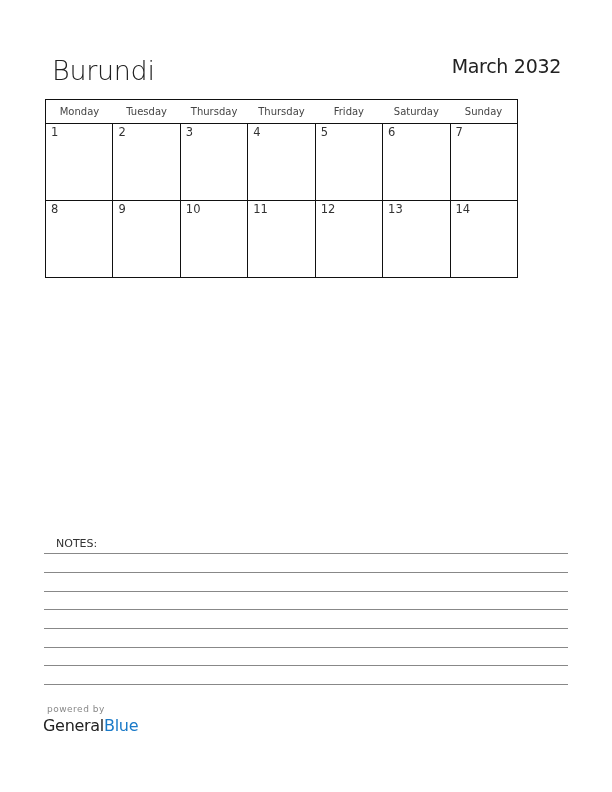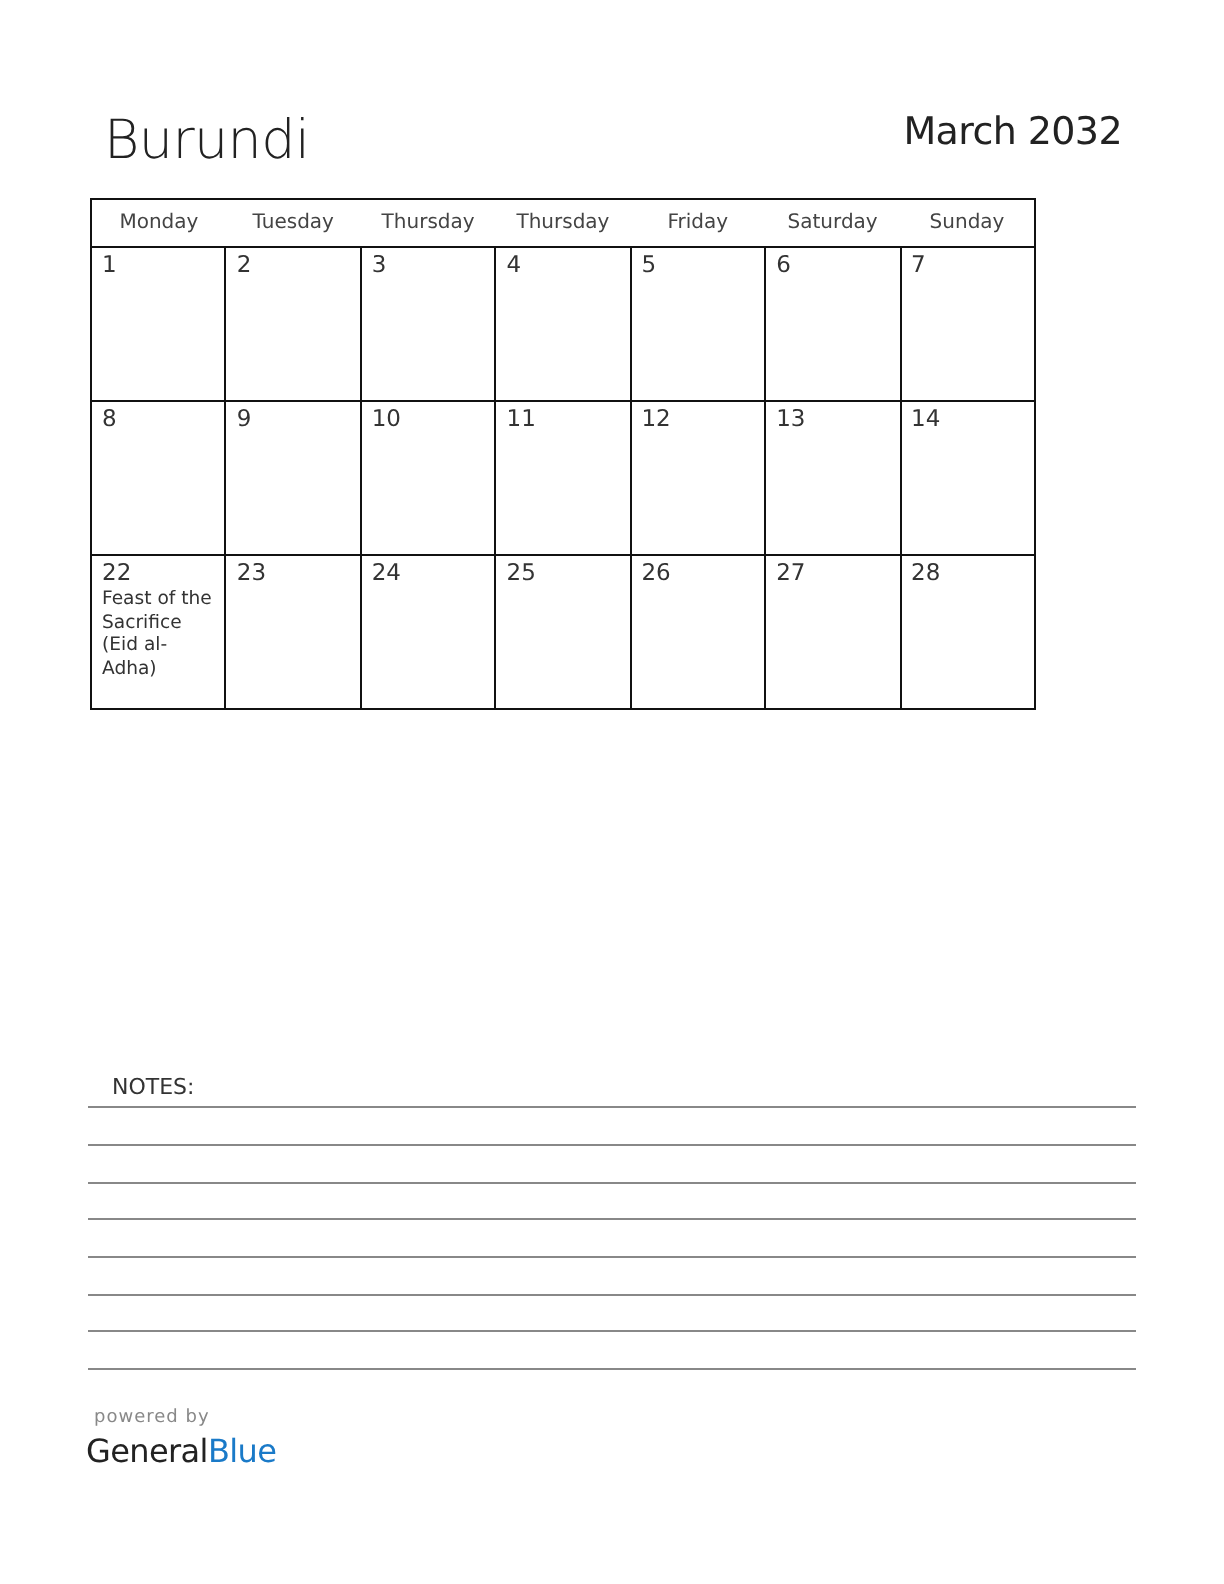--- a/index.html
+++ b/index.html
@@ -77,44 +77,20 @@
         <td>
           <span class="num">12</span>
         </td>
         <td>
           <span class="num">13</span>
         </td>
         <td>
           <span class="num">14</span>
         </td>
       </tr>
-      <tr>
-        <td>
-          <span class="num">22</span>
-          <span class="event">Feast of the Sacrifice (Eid al-Adha)</span>
-        </td>
-        <td>
-          <span class="num">23</span>
-        </td>
-        <td>
-          <span class="num">24</span>
-        </td>
-        <td>
-          <span class="num">25</span>
-        </td>
-        <td>
-          <span class="num">26</span>
-        </td>
-        <td>
-          <span class="num">27</span>
-        </td>
-        <td>
-          <span class="num">28</span>
-        </td>
-      </tr>
     </tbody>
 </table>
 
 <div class="notes-label">NOTES:</div>
 <div id="notes-lines">
     <div class="note-line" style="top: 553px;"></div>
     <div class="note-line" style="top: 572px;"></div>
     <div class="note-line" style="top: 591px;"></div>
     <div class="note-line" style="top: 609px;"></div>
     <div class="note-line" style="top: 628px;"></div>

